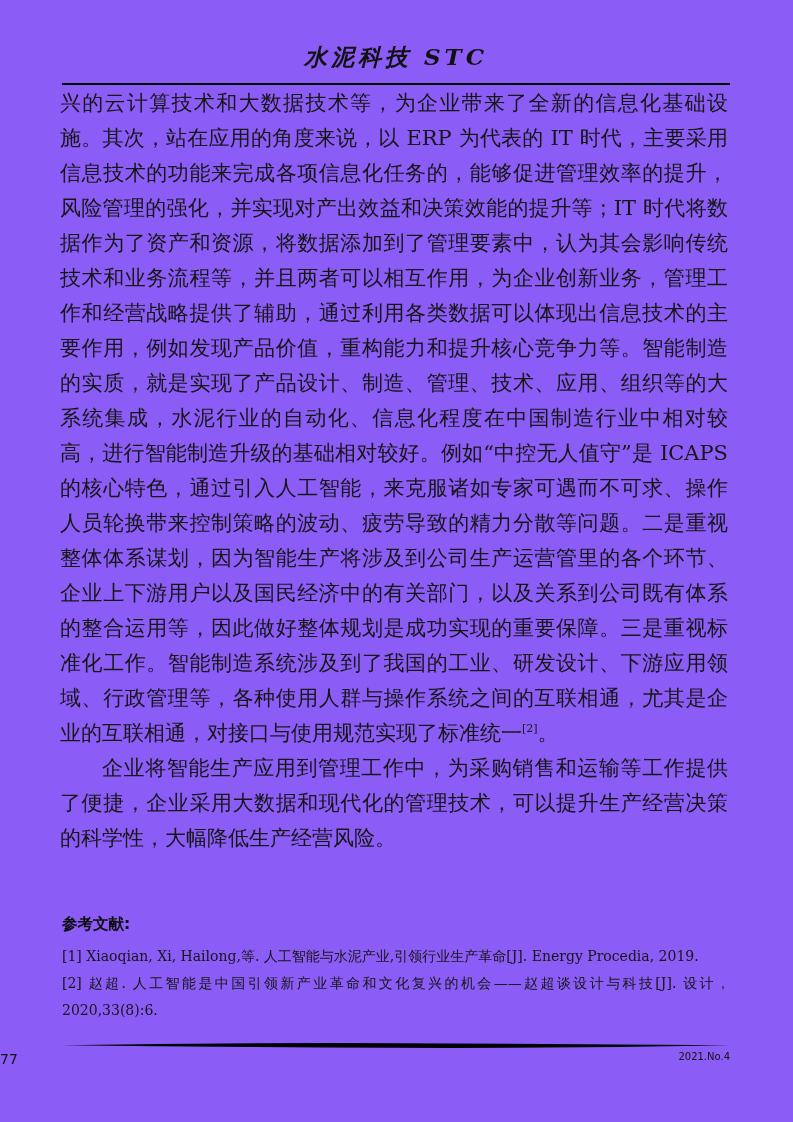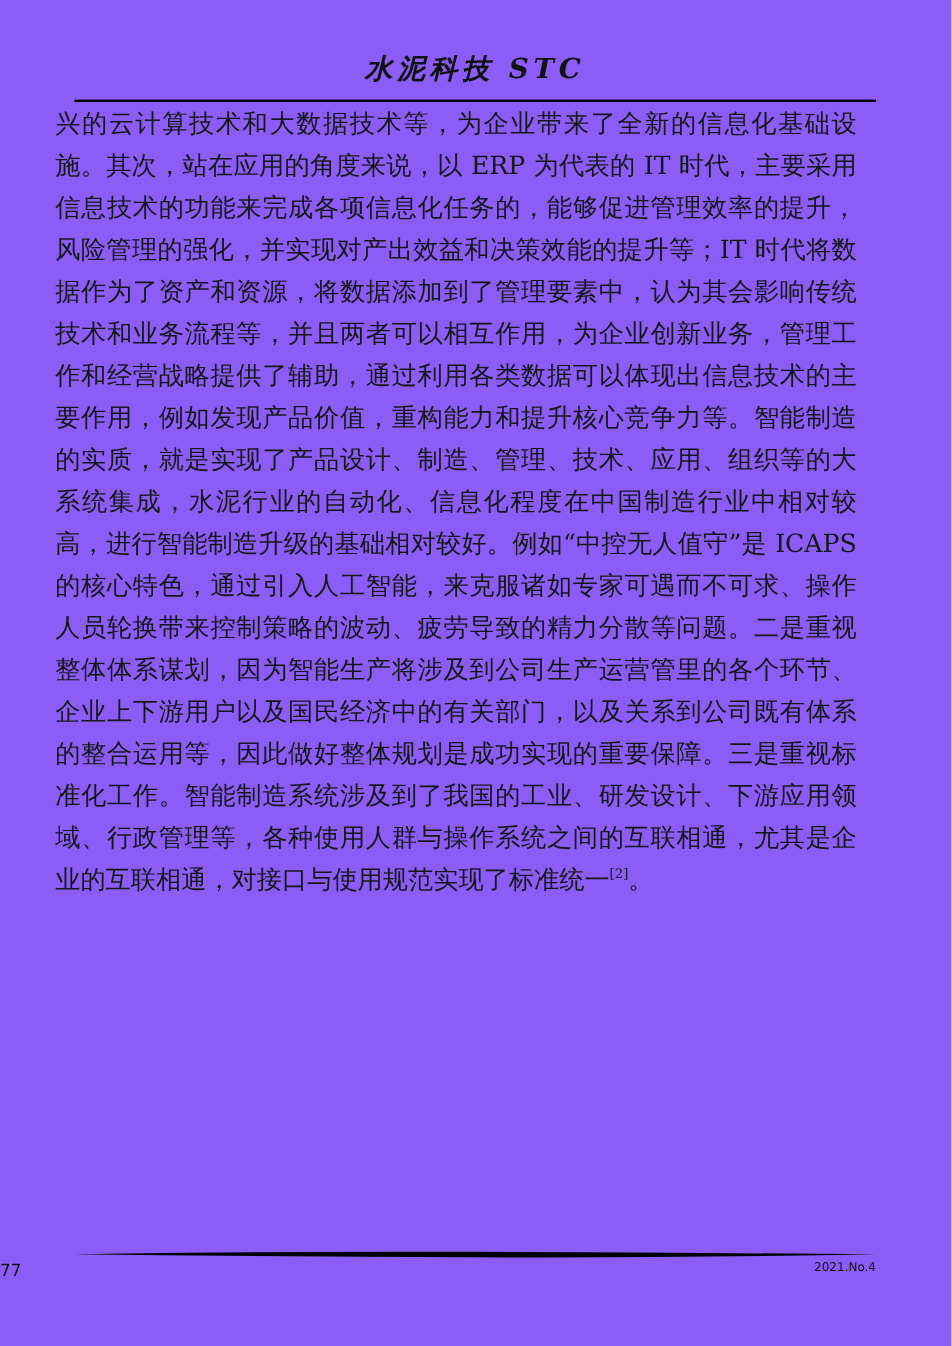--- a/index.html
+++ b/index.html
@@ -36,21 +36,21 @@
     top: 83px;
     left: 62px;
     width: 668px;
     height: 0;
     border-top: 2px solid #000;
   }
   
   .content {
     position: absolute;
     top: 86px;
-    left: 46px;
+    left: 60px;
     width: 668px;
   }
   .body-par {
     margin: 0;
     font-size: 21px;
     line-height: 35px;
     text-align: justify;
     text-justify: inter-character;
     text-align-last: left;
     color: #161616;
@@ -129,22 +129,28 @@
 <div class="page">
 
   <div class="journal-title">水泥科技 STC</div>
   <div class="header-rule"></div>
 
   <div class="content">
 
     <p class="body-par"><span>兴的云计算技术和大数据技术等，为企业带来了全新的信息化基础设施。其次，站在应用的角度来说，以 ERP 为代表的 IT 时代，主要采用信息技术的功能来完成各项信息化任务的，能够促进管理效率的提升，风险管理的强化，并实现对产出效益和决策效能的提升等；IT 时代将数据作为了资产和资源，将数据添加到了管理要素中，认为其会影响传统技术和业务流程等，并且两者可以相互作用，为企业创新业务，管理工作和经营战略提供了辅助，通过利用各类数据可以体现出信息技术的主要作用，例如发现产品价值，重构能力和提升核心竞争力等。智能制造的实质，就是实现了产品设计、制造、管理、技术、应用、组织等的大系统集成，水泥行业的自动化、信息化程度在中国制造行业中相对较高，进行智能制造升级的基础相对较好。例如“中控无人值守”是 ICAPS 的核心特色，通过引入人工智能，来克服诸如专家可遇而不可求、操作人员轮换带来控制策略的波动、疲劳导致的精力分散等问题。二是重视整体体系谋划，因为智能生产将涉及到公司生产运营管里的各个环节、企业上下游用户以及国民经济中的有关部门，以及关系到公司既有体系的整合运用等，因此做好整体规划是成功实现的重要保障。三是重视标准化工作。智能制造系统涉及到了我国的工业、研发设计、下游应用领域、行政管理等，各种使用人群与操作系统之间的互联相通，尤其是企业的互联相通，对接口与使用规范实现了标准统一</span><sup class="citation-sup">[2]</sup><span>。</span></p>
 
 
+    <p class="body-par indent">企业将智能生产应用到管理工作中，为采购销售和运输等工作提供了便捷，企业采用大数据和现代化的管理技术，可以提升生产经营决策的科学性，大幅降低生产经营风险。</p>
   </div>
 
+  <div class="references">
+    <p class="ref-heading">参考文献:</p>
+    <p class="ref-item">[1] Xiaoqian, Xi, Hailong,等. 人工智能与水泥产业,引领行业生产革命[J]. Energy Procedia, 2019.</p>
+    <p class="ref-item">[2] 赵超. 人工智能是中国引领新产业革命和文化复兴的机会——赵超谈设计与科技[J]. 设计，2020,33(8):6.</p>
+  </div>
 
   <svg class="footer-rule" viewBox="0 0 668 7" preserveAspectRatio="none" aria-hidden="true">
     <path d="M0,3.2 Q167,0.6 334,1.2 Q501,1.8 668,3.2 Q501,6.4 334,5.8 Q167,5.2 0,3.2 Z" fill="#000"></path>
   </svg>
   <div class="page-number">77</div>
   <div class="issue">2021.No.4</div>
 
 </div>
 
 </body></html>

